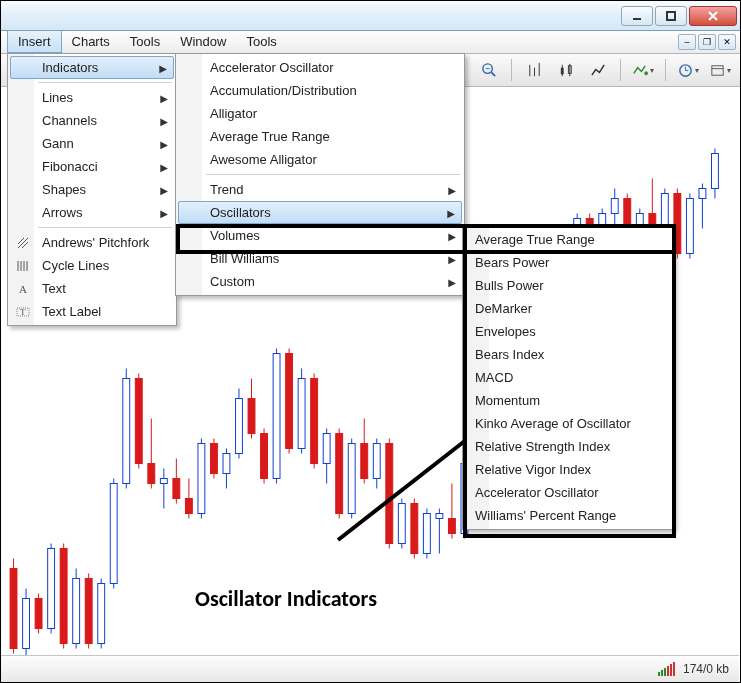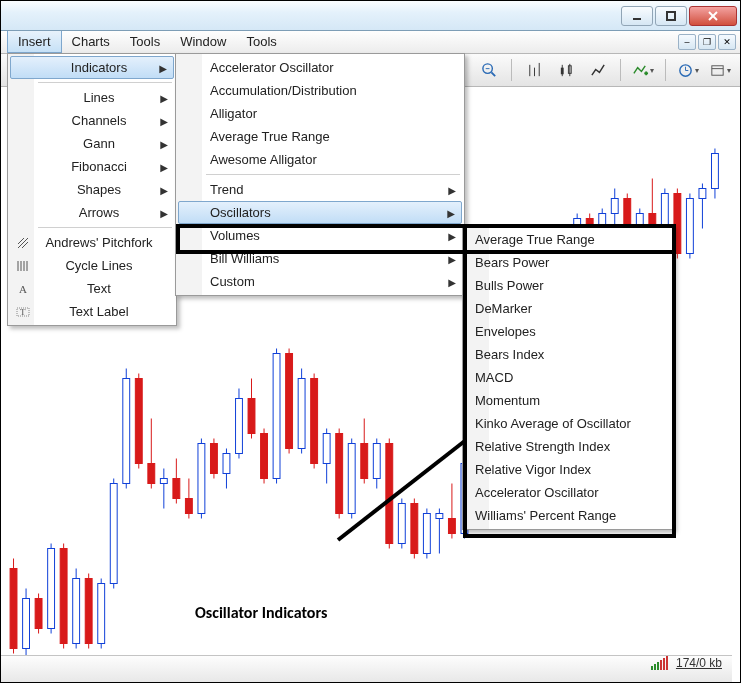--- a/index.html
+++ b/index.html
@@ -111,53 +111,53 @@
   .dd-item .arrow-r {
     position:absolute; right:6px; top:50%; transform:translateY(-50%);
     font-size:10px; color:#333;
   }
   .dd-item .ic {
     position:absolute; left:5px; top:50%; transform:translateY(-50%);
     width:16px; height:16px; display:flex; align-items:center; justify-content:center;
   }
   .dd-sep { height:1px; background:#d0d0d0; margin:3px 2px 3px 28px; }
 
-  .dd1 { top:53px; left:7px; width:170px;text-align:center; }
+  .dd1 { top:53px; left:7px; width:170px; }
   .dd2 { top:53px; left:175px; width:290px; }
   .dd3 { top:225px; left:462px; width:212px; padding-left:2px; }
   .dd3 .dd-item { padding-left:10px; }
 
   
   .statusbar {
-    position:absolute; bottom:1px; left:1px; right:9px; height:27px;
+    position:absolute; bottom:1px; left:1px; right:2px; height:27px;
     background:linear-gradient(to bottom,#fdfdfd,#e8e8e8);
     border-top:1px solid #c4c4c4;
-    display:flex; align-items:flex-start; justify-content:flex-end;
-    padding:0 10px; color:#333; font-size:12px;text-decoration:underline;
+    display:flex; align-items:center; justify-content:flex-end;
+    padding:0 10px; color:#333; font-size:12px;
   }
   .conn-icon { display:inline-flex; gap:1px; margin-right:8px; height:14px; align-items:flex-end;}
   .conn-icon span { width:2px; background:#2a8c2a; }
   .conn-icon span:nth-child(1){height:4px;}
   .conn-icon span:nth-child(2){height:6px;}
   .conn-icon span:nth-child(3){height:8px;}
   .conn-icon span:nth-child(4){height:10px;background:#c33;}
   .conn-icon span:nth-child(5){height:12px;background:#c33;}
   .conn-icon span:nth-child(6){height:14px;background:#c33;}
 
   
   .annot-box {
     position:absolute;
     border:4px solid #000;
     pointer-events:none;
     z-index:200;
   }
   .annot-label {
     position:absolute;
-    font-weight:bold; font-size:16px; font-family: 'Calibri', sans-serif;
-    color:#000; z-index:200;margin-top:18px;
+    font-weight:bold; font-size:22px; font-family: 'Calibri', sans-serif;
+    color:#000; z-index:200;
   }
   .annot-line {
     position:absolute; z-index:200;
     width:200px; height:4px; background:#000;
     transform-origin:left center;
   }
 </style>
 </head>
 <body>
 

